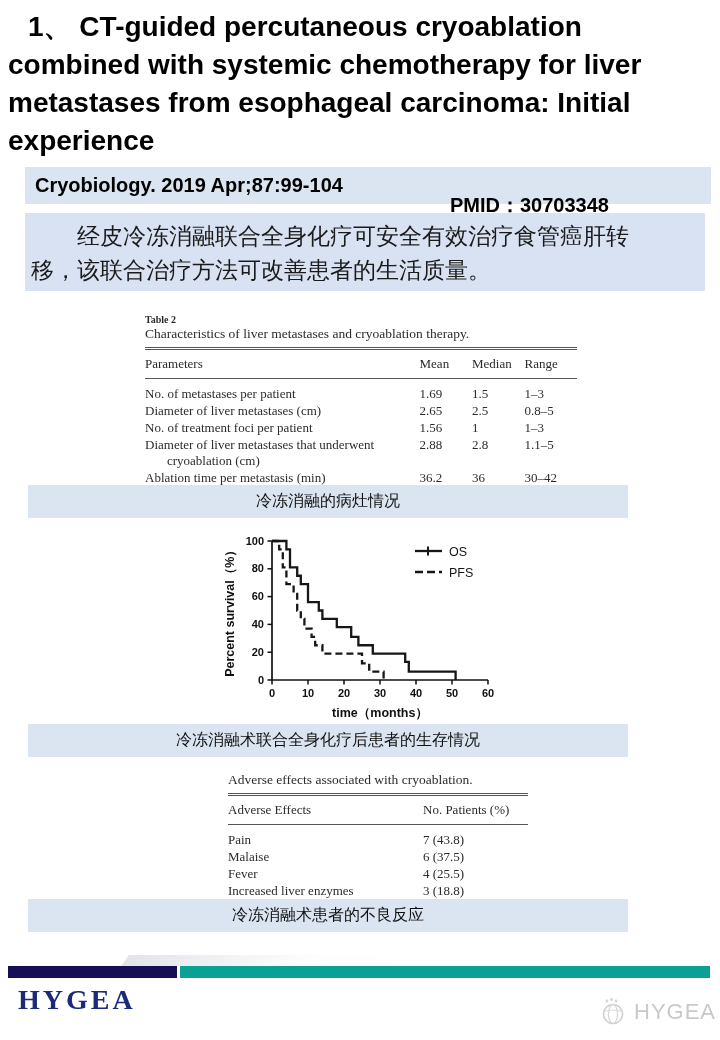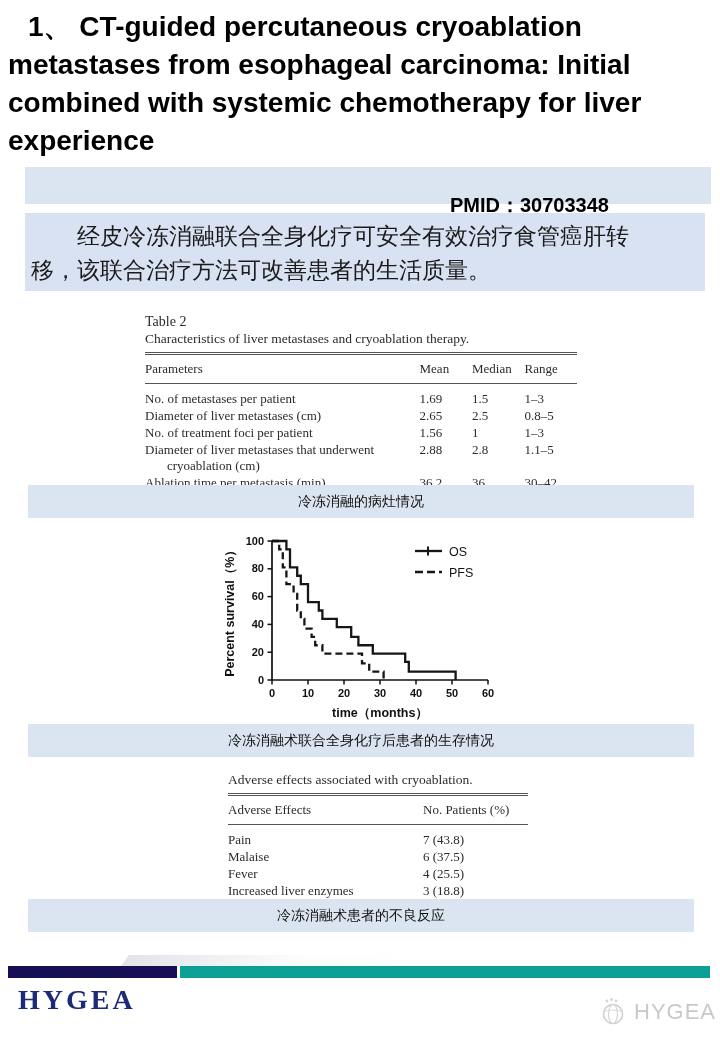--- a/index.html
+++ b/index.html
@@ -23,41 +23,41 @@
   .refbar .pmid{position:absolute;left:425px;font-size:20px;font-weight:bold;margin-top:40px;}
 
   
   .summary{position:absolute;left:25px;top:213px;width:680px;height:78px;
            background:var(--summary);font-size:23px;line-height:34px;
            padding-top:6px;padding-left:6px;padding-right:6px;color:#1a1a1a;}
   .summary .s1{text-indent:2em;}
 
   
   .paper-table{position:absolute;font-family:"Liberation Serif",serif;color:#2b2b2b;}
-  .paper-table .tlabel{font-weight:normal;font-size:14px;}
+  .paper-table .tlabel{font-weight:bold;font-size:10px;}
   .paper-table .tcaption{font-size:13.5px;margin-top:1px;}
   .paper-table table{border-collapse:collapse;width:100%;margin-top:5px;}
   .paper-table thead th{font-weight:normal;text-align:left;font-size:13px;
         border-top:3px double #555;border-bottom:1px solid #555;padding:6px 0 6px 0;margin-top:16px;}
   .paper-table tbody td{font-size:13px;padding:0.5px 0;vertical-align:top;}
   .paper-table tbody tr:first-child td{padding-top:7px;}
   .paper-table tbody tr:last-child td{padding-bottom:8px;}
   .paper-table .rule-bottom{border-top:3px double #555;height:0;}
   .t2{left:145px;top:314px;width:432px;}
   .t2 td.param,.t2 th.param{width:272px;padding-right:6px;}
   .t2 .param-hang{padding-left:22px;text-indent:-22px;display:block;}
   .t2 td.num,.t2 th.num{width:52px;}
   .t4{left:228px;top:771px;width:300px;}
   .t4 td.param,.t4 th.param{width:195px;}
   .t4 tbody tr:last-child td{padding-bottom:10px;}
 
   
-  .capbar{position:absolute;left:28px;width:666px;height:33px;background:var(--panel);
+  .capbar{position:absolute;left:28px;width:600px;height:33px;background:var(--panel);
           display:flex;align-items:center;justify-content:center;
-          font-size:14px;color:#111;}
+          font-size:16px;color:#111;}
   .cap1{top:485px;} .cap2{top:724px;} .cap3{top:899px;}
 
   
   .chart{position:absolute;left:222px;top:528px;width:285px;height:200px;background:#fff;}
 
   
   .footer-glare{position:absolute;left:125px;top:955px;width:290px;height:11px;
       background:linear-gradient(100deg,rgba(190,195,205,.45),rgba(235,238,242,.15) 60%,rgba(255,255,255,0));
       transform:skewX(-35deg);}
   .bar-navy{position:absolute;left:8px;top:966px;width:169px;height:12px;background:var(--navy);}
@@ -68,26 +68,27 @@
              gap:6px;color:#c9c9c9;}
   .watermark .wm-text{font-size:22px;letter-spacing:1px;color:#c9c9c9;}
 </style>
 </head>
 <body>
 
 <div class="slide">
 
   <div class="title">
     <div class="line1">1、 CT-guided percutaneous cryoablation</div>
+    <div>combined with systemic chemotherapy for liver</div>
     <div>metastases from esophageal carcinoma: Initial</div>
-    <div>combined with systemic chemotherapy for liver</div>
     <div>experience</div>
   </div>
 
   <div class="refbar">
+    <span class="ref">Cryobiology. 2019 Apr;87:99-104</span>
     <span class="pmid">PMID：30703348</span>
   </div>
 
   <div class="summary">
     <div class="s1">经皮冷冻消融联合全身化疗可安全有效治疗食管癌肝转</div>
     <div>移，该联合治疗方法可改善患者的生活质量。</div>
   </div>
 
   <div class="paper-table t2">
     <div class="tlabel">Table 2</div>

